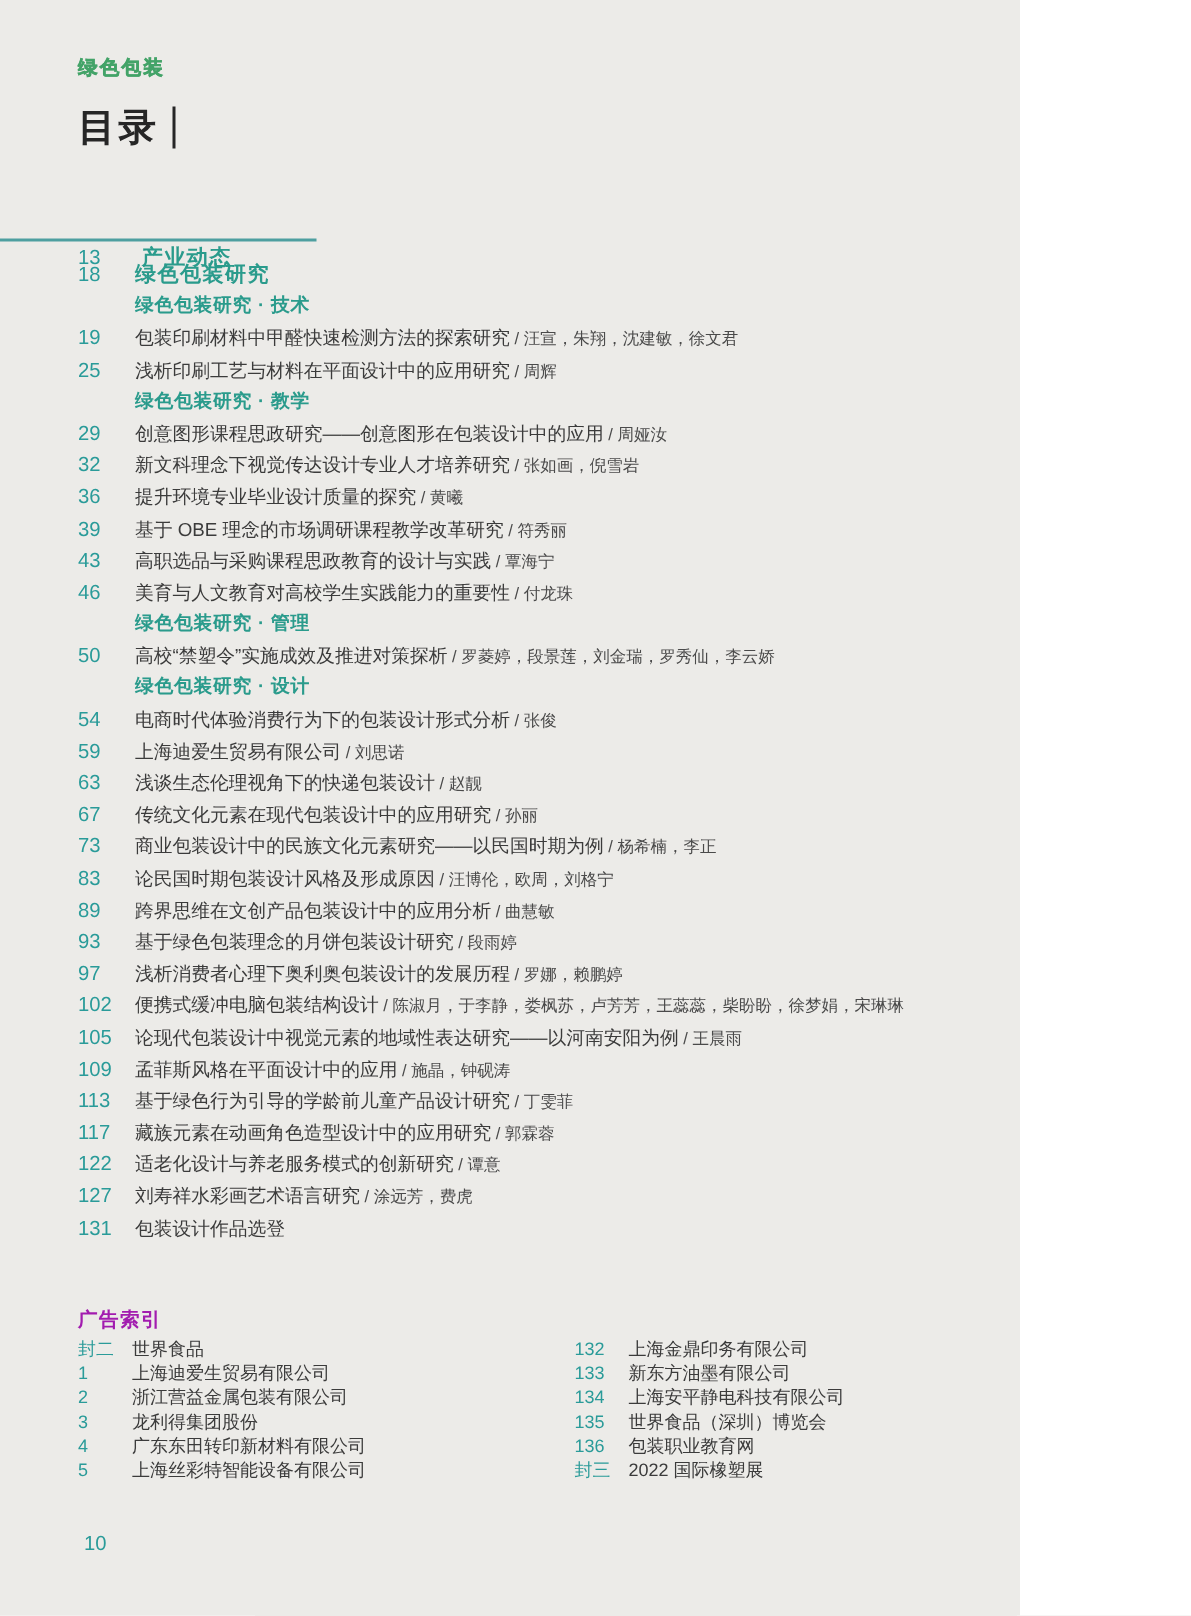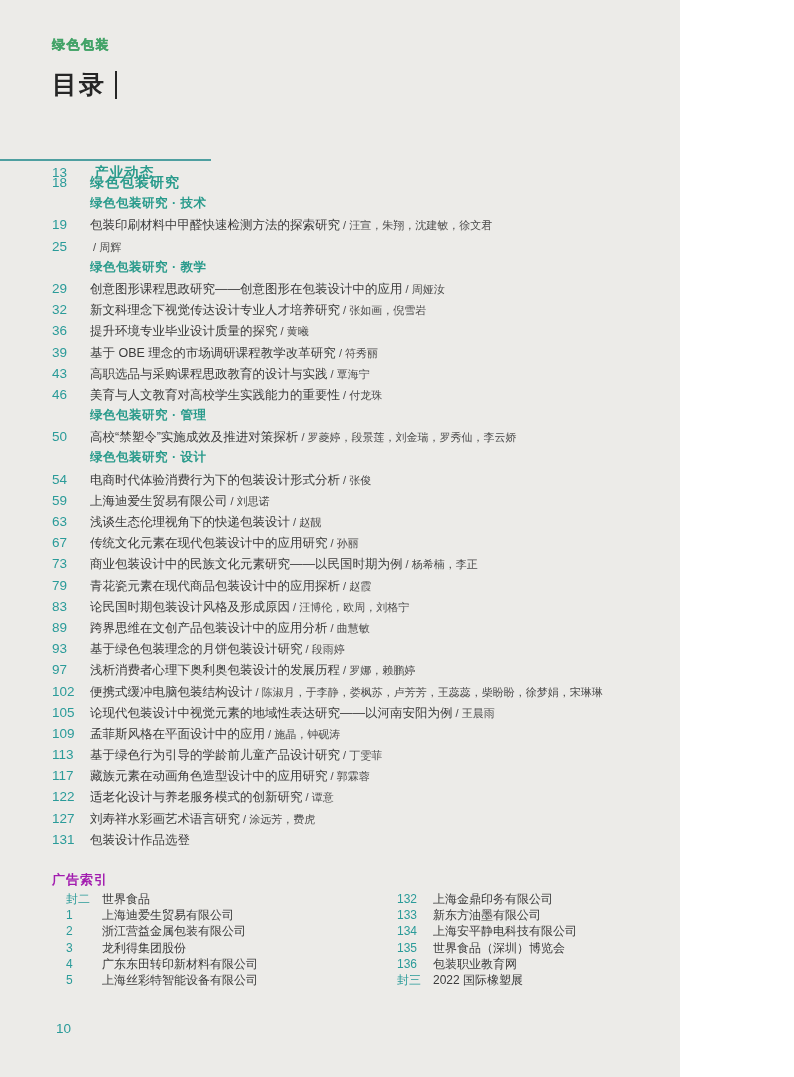--- a/index.html
+++ b/index.html
@@ -16,21 +16,21 @@
   .num{display:inline-block;width:38px;flex:0 0 38px;font-size:13.5px;color:#2A9B99;}
   .sec-title{font-size:14px;font-weight:bold;color:#2A9B8C;letter-spacing:1px;}
   .sub-title{margin-left:38px;font-size:12.5px;font-weight:bold;color:#2A9B8C;letter-spacing:.5px;}
   .entry-title{font-size:12.5px;color:#3B3B3B;}
   .authors{font-size:11px;color:#4A4A4A;}
   .ads{position:absolute;left:52px;top:871px;width:620px;}
   .ads-title{font-size:13px;font-weight:bold;color:#a21caf;letter-spacing:1px;margin-bottom:2px;}
   .ads-cols{display:flex;}
   .ads-col{width:331px;}
   .ads-col.right{width:289px;}
-  .ad-row{height:16.2px;line-height:16.2px;white-space:nowrap;display:flex;align-items:flex-start;margin-left:14px;}
+  .ad-row{height:16.2px;line-height:16.2px;white-space:nowrap;display:flex;align-items:flex-start;}
   .ad-num{display:inline-block;width:36px;flex:0 0 36px;font-size:12px;color:#2A9B99;}
   .ad-name{font-size:12px;color:#3B3B3B;}
   .pagenum{position:absolute;left:56px;top:1021px;font-size:13.5px;color:#2A9B99;}
 </style>
 </head>
 <body>
 
 <div class="page">
   <div class="sidebar"></div>
 
@@ -56,20 +56,21 @@
       <div class="row subheader">
         <span class="sub-title">绿色包装研究 · 技术</span>
       </div>
       <div class="row entry">
         <span class="num">19</span>
         <span class="entry-title">包装印刷材料中甲醛快速检测方法的探索研究</span>
         <span class="authors">&nbsp;/ 汪宣，朱翔，沈建敏，徐文君</span>
       </div>
       <div class="row entry">
         <span class="num">25</span>
+        <span class="entry-title">浅析印刷工艺与材料在平面设计中的应用研究</span>
         <span class="authors">&nbsp;/ 周辉</span>
       </div>
       <div class="row subheader">
         <span class="sub-title">绿色包装研究 · 教学</span>
       </div>
       <div class="row entry">
         <span class="num">29</span>
         <span class="entry-title">创意图形课程思政研究——创意图形在包装设计中的应用</span>
         <span class="authors">&nbsp;/ 周娅汝</span>
       </div>
@@ -126,25 +127,20 @@
       </div>
       <div class="row entry">
         <span class="num">67</span>
         <span class="entry-title">传统文化元素在现代包装设计中的应用研究</span>
         <span class="authors">&nbsp;/ 孙丽</span>
       </div>
       <div class="row entry">
         <span class="num">73</span>
         <span class="entry-title">商业包装设计中的民族文化元素研究——以民国时期为例</span>
         <span class="authors">&nbsp;/ 杨希楠，李正</span>
-      </div>
-      <div class="row entry">
-        <span class="num">79</span>
-        <span class="entry-title">青花瓷元素在现代商品包装设计中的应用探析</span>
-        <span class="authors">&nbsp;/ 赵霞</span>
       </div>
       <div class="row entry">
         <span class="num">83</span>
         <span class="entry-title">论民国时期包装设计风格及形成原因</span>
         <span class="authors">&nbsp;/ 汪博伦，欧周，刘格宁</span>
       </div>
       <div class="row entry">
         <span class="num">89</span>
         <span class="entry-title">跨界思维在文创产品包装设计中的应用分析</span>
         <span class="authors">&nbsp;/ 曲慧敏</span>

